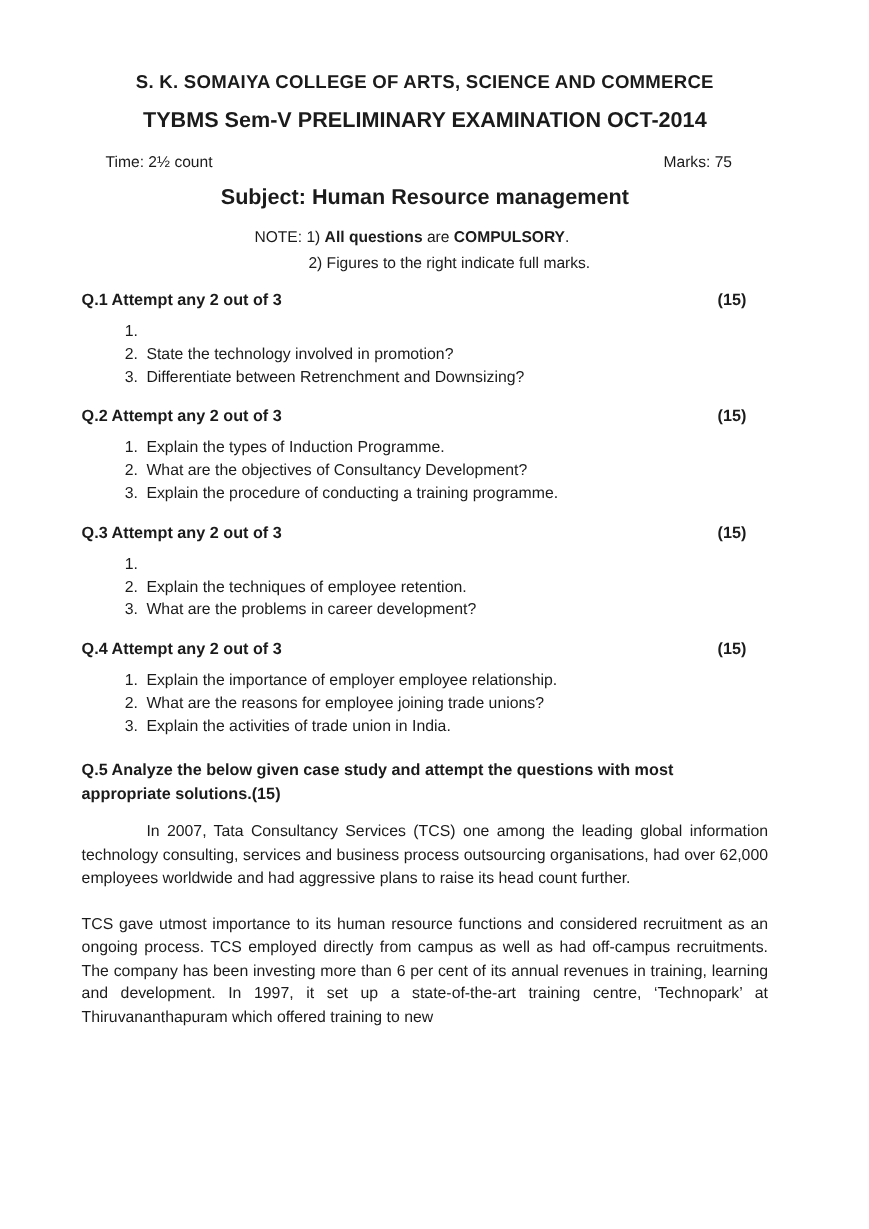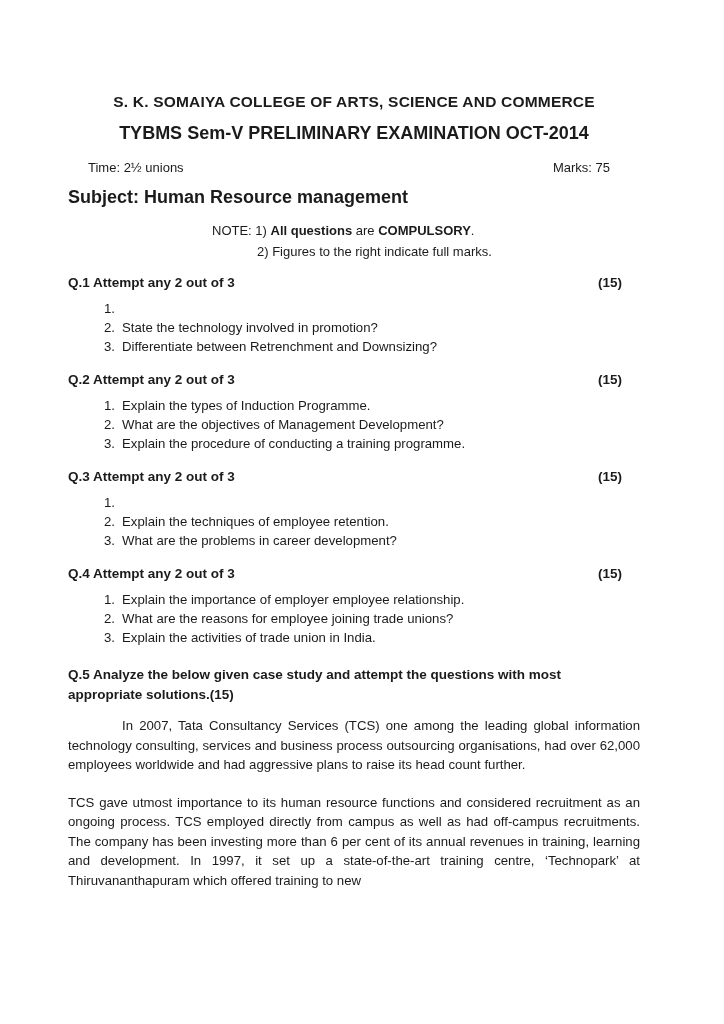--- a/index.html
+++ b/index.html
@@ -10,21 +10,21 @@
     font-family: "Liberation Sans", sans-serif;
     position: relative;
     overflow: hidden;
   }
   .doc {
     position: absolute;
     left: 68px; top: 0;
     width: 572px;
   }
   .college {
-    margin-top: 93px;
+    margin-top: 60px;
     text-align: center;
     font-weight: bold;
     font-size: 15.5px;
     letter-spacing: 0.2px;
   }
   .examtitle {
     margin-top: 12px;
     text-align: center;
     font-weight: bold;
     font-size: 18px;
@@ -32,20 +32,21 @@
   .timerow {
     margin-top: 16px;
     display: flex;
     justify-content: space-between;
     padding-left: 20px;
     padding-right: 30px;
     font-size: 13px;
   }
   .subject {
     margin-top: 12px;
+    text-align: center;
     font-weight: bold;
     font-size: 18px;
   }
   .note1 { margin-top: 15px; padding-left: 144px; font-size: 13px; }
   .note2 { margin-top: 6px;  padding-left: 189px; font-size: 13px; }
   .note1 b, .q5row2 .marks { font-weight: bold; }
   .qhead {
     margin-top: 16px;
     display: flex;
     justify-content: space-between;
@@ -78,21 +79,21 @@
 </head>
 <body>
 
 <div class="doc">
 
   <div class="college">S. K. SOMAIYA COLLEGE OF ARTS, SCIENCE AND COMMERCE</div>
 
   <div class="examtitle">TYBMS Sem-V PRELIMINARY EXAMINATION OCT-2014</div>
 
   <div class="timerow">
-    <span>Time: 2½ unions</span>
+    <span>Time: 2½ count</span>
     <span>Marks: 75</span>
   </div>
 
   <div class="subject">Subject: Human Resource management</div>
 
   <div class="note1"><span>NOTE: 1) </span><b>All questions</b><span> are </span><b>COMPULSORY</b><span>.</span></div>
   <div class="note2">2) Figures to the right indicate full marks.</div>
 
   <div class="qhead">
     <span>Q.1 Attempt any 2 out of 3</span>
@@ -116,21 +117,21 @@
     <span>Q.2 Attempt any 2 out of 3</span>
     <span class="marks">(15)</span>
   </div>
   <div class="qitems">
     <div class="qitem">
         <span class="num">1.</span>
         <span>Explain the types of Induction Programme.</span>
       </div>
     <div class="qitem">
         <span class="num">2.</span>
-        <span>What are the objectives of Management Development?</span>
+        <span>What are the objectives of Consultancy Development?</span>
       </div>
     <div class="qitem">
         <span class="num">3.</span>
         <span>Explain the procedure of conducting a training programme.</span>
       </div>
   </div>
 
   <div class="qhead">
     <span>Q.3 Attempt any 2 out of 3</span>
     <span class="marks">(15)</span>

